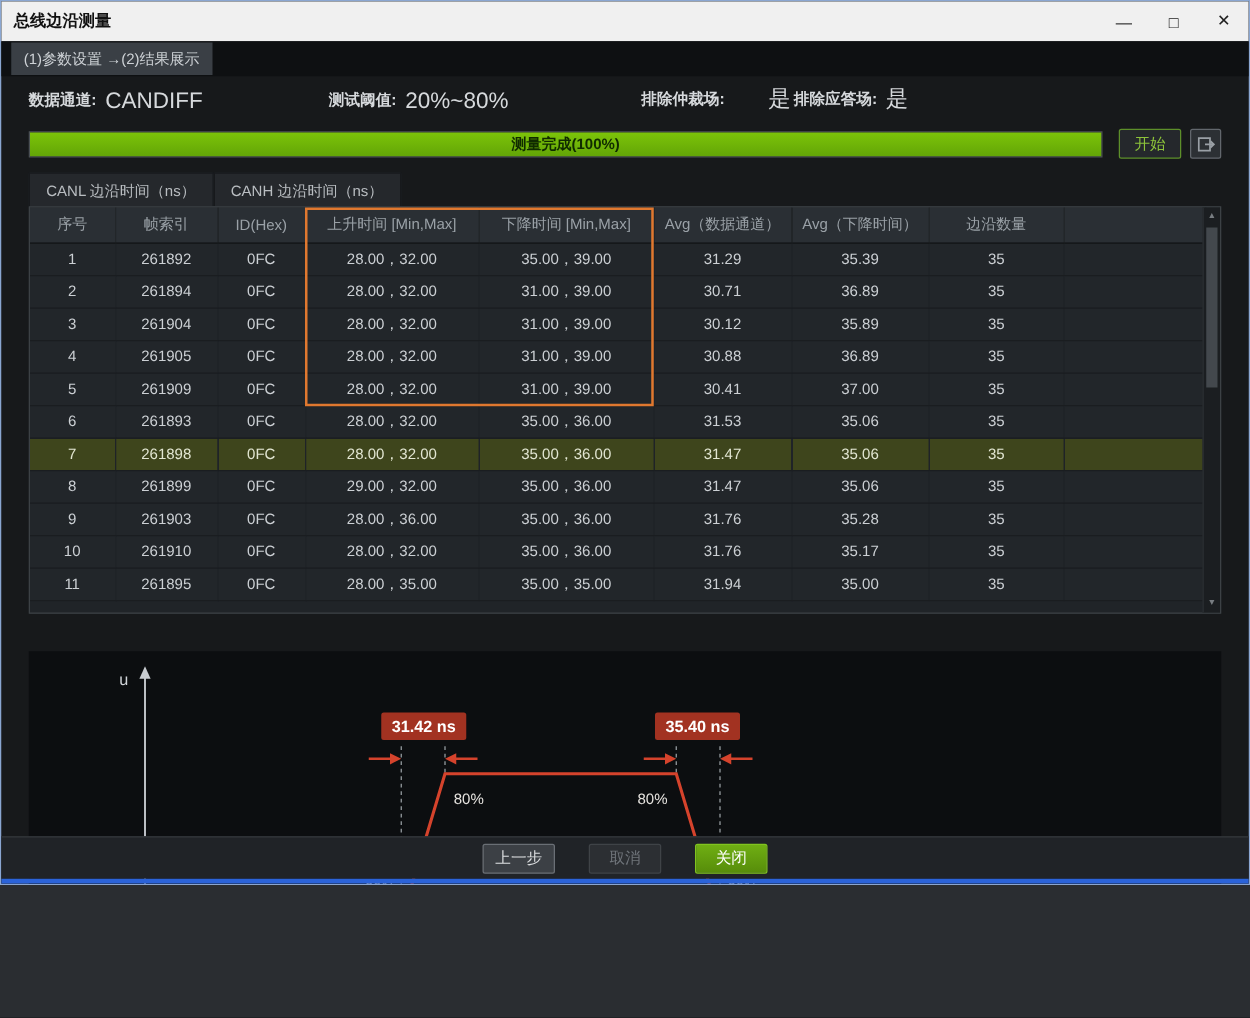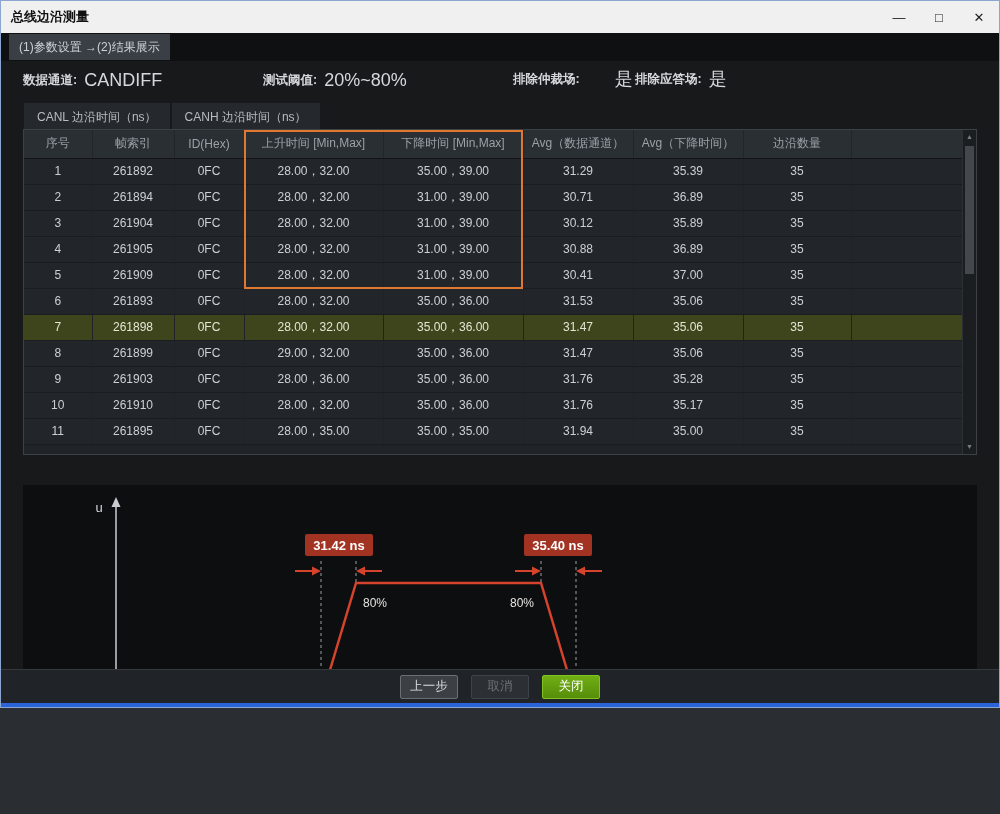--- a/index.html
+++ b/index.html
@@ -113,21 +113,21 @@
   .sb-thumb { position: absolute; left: 2px; right: 2px; top: 16px; height: 128px; background: #43484d; cursor: grab; }
 
   
   .wave-panel { margin: 30px 22px 0; height: 250px; background: #0c0e10; }
   .wave-panel svg { display: block; }
 
   
   .footer {
     position: absolute; left: 0; right: 0; bottom: 4px; height: 34px;
     background: #202327; border-top: 1px solid #34383c;
-    display: flex; align-items: center; justify-content: center; gap: 13px;
+    display: flex; align-items: center; justify-content: center; gap: 27px;
   }
   .btn {
     min-width: 58px; height: 24px; font-size: 12.5px; border-radius: 2px;
     background: #3c4045; border: 1px solid #6a6f75; color: #dcdee0; cursor: pointer;
     font-family: inherit;
   }
   .btn.disabled { background: #2c2f33; border-color: #3f4347; color: #6f747a; }
   .btn.primary { background: linear-gradient(#6fae13, #578d0a); border-color: #80c41f; color: #fff; }
   .bottom-strip { position: absolute; left: 0; right: 0; bottom: 0; height: 4px; background: #2b63d9; }
 </style>
@@ -167,20 +167,33 @@
     <div class="info-item i3">
       <span class="info-label">排除仲裁场:</span>
       <span class="info-value">是</span>
     </div>
     <div class="info-item i4">
       <span class="info-label">排除应答场:</span>
       <span class="info-value">是</span>
     </div>
   </div>
 
+  <div class="progress-row">
+    <div class="progress-bar">
+      <div class="progress-fill"></div>
+      <span class="progress-text">测量完成(100%)</span>
+    </div>
+    <button class="start-btn">开始</button>
+    <button class="icon-btn">
+      <svg width="14" height="13" viewBox="0 0 14 13">
+        <rect x="1" y="1.5" width="9" height="10" fill="none" stroke="#9aa0a6" stroke-width="1.4"></rect>
+        <path d="M6 6.5 H13 M10.4 4 L13 6.5 L10.4 9" fill="none" stroke="#9aa0a6" stroke-width="1.4"></path>
+      </svg>
+    </button>
+  </div>
 
   <div class="tabs">
     <div class="tab">CANL 边沿时间（ns）</div>
     <div class="tab">CANH 边沿时间（ns）</div>
   </div>
 
   <div class="table-wrap">
     <table class="grid">
       <colgroup>
         <col style="width:68px">

